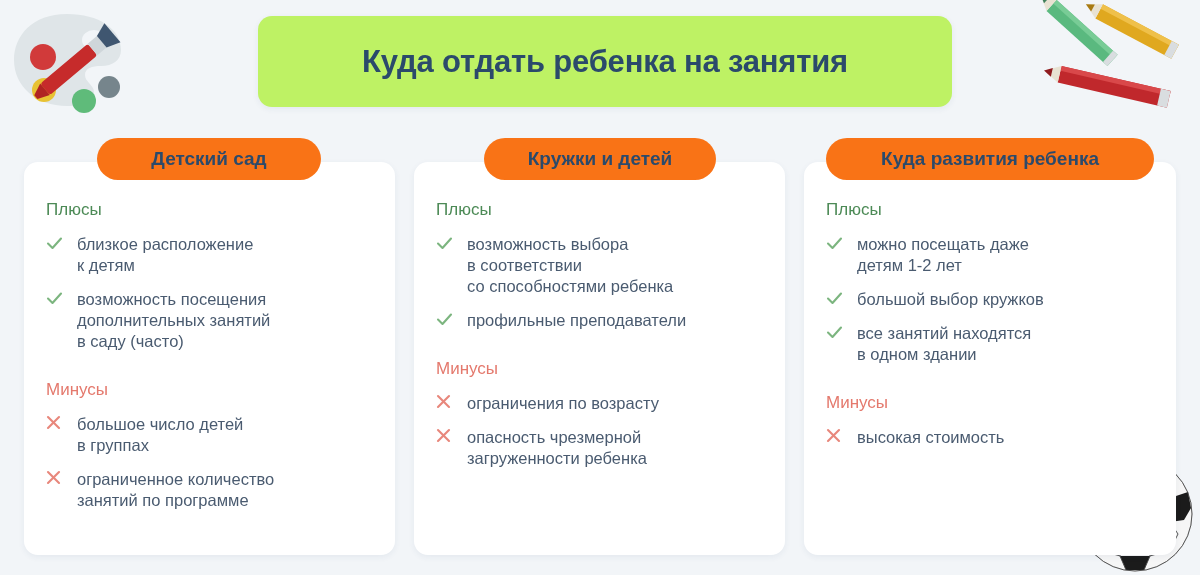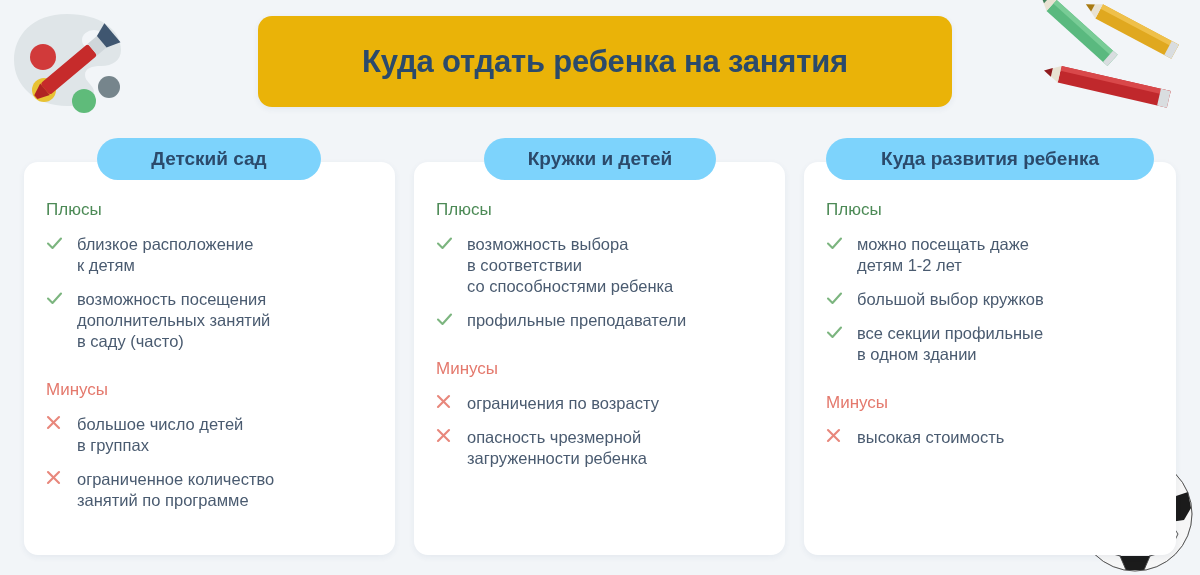--- a/index.html
+++ b/index.html
@@ -13,21 +13,21 @@
     position: relative;
     width: 1200px; height: 575px;
     background: #f2f5f8;
   }
 
   
   .title-card {
     position: absolute;
     left: 258px; top: 16px;
     width: 694px; height: 91px;
-    background: #eab308;
+    background: #bef264;
     border-radius: 14px;
     box-shadow: 0 2px 6px rgba(40,70,110,0.07);
     display: flex; align-items: center; justify-content: center;
   }
   .title-text {
     font-size: 31px;
     font-weight: bold;
     color: #2b4a6b;
     letter-spacing: -0.2px;
     white-space: nowrap;
@@ -44,21 +44,21 @@
     padding-left: 36px;
   }
   .card.c0 { left: 24px;  width: 371px; }
   .card.c1 { left: 414px; width: 371px; }
   .card.c2 { left: 804px; width: 372px; }
 
   .pill {
     position: absolute;
     top: 138px;
     height: 42px;
-    background: #7dd3fc;
+    background: #f97316;
     border-radius: 21px;
     display: flex; align-items: center; justify-content: center;
     padding: 0 26px;
   }
   .pill-text {
     font-size: 19px;
     font-weight: bold;
     color: #2b4a6b;
     white-space: nowrap;
   }
@@ -318,21 +318,21 @@
               </svg>
           </span>
           <span class="item-text">большой выбор кружков</span>
         </li>
         <li class="item">
           <span class="mark">
             <svg width="17" height="17" viewBox="0 0 17 17">
                 <polyline points="2,8.5 6.5,13 15,3.5" fill="none" stroke="#7cb57f" stroke-width="2.1" stroke-linecap="round" stroke-linejoin="round"></polyline>
               </svg>
           </span>
-          <span class="item-text">все секции профильные
+          <span class="item-text">все занятий находятся
 в одном здании</span>
         </li>
       </ul>
       <div class="cons-block">
         <div class="section-head cons">Минусы</div>
         <ul class="item-list">
           <li class="item">
             <span class="mark">
               <svg width="15" height="15" viewBox="0 0 15 15">
                   <line x1="2" y1="2" x2="13" y2="13" stroke="#e8877b" stroke-width="2.1" stroke-linecap="round"></line>

